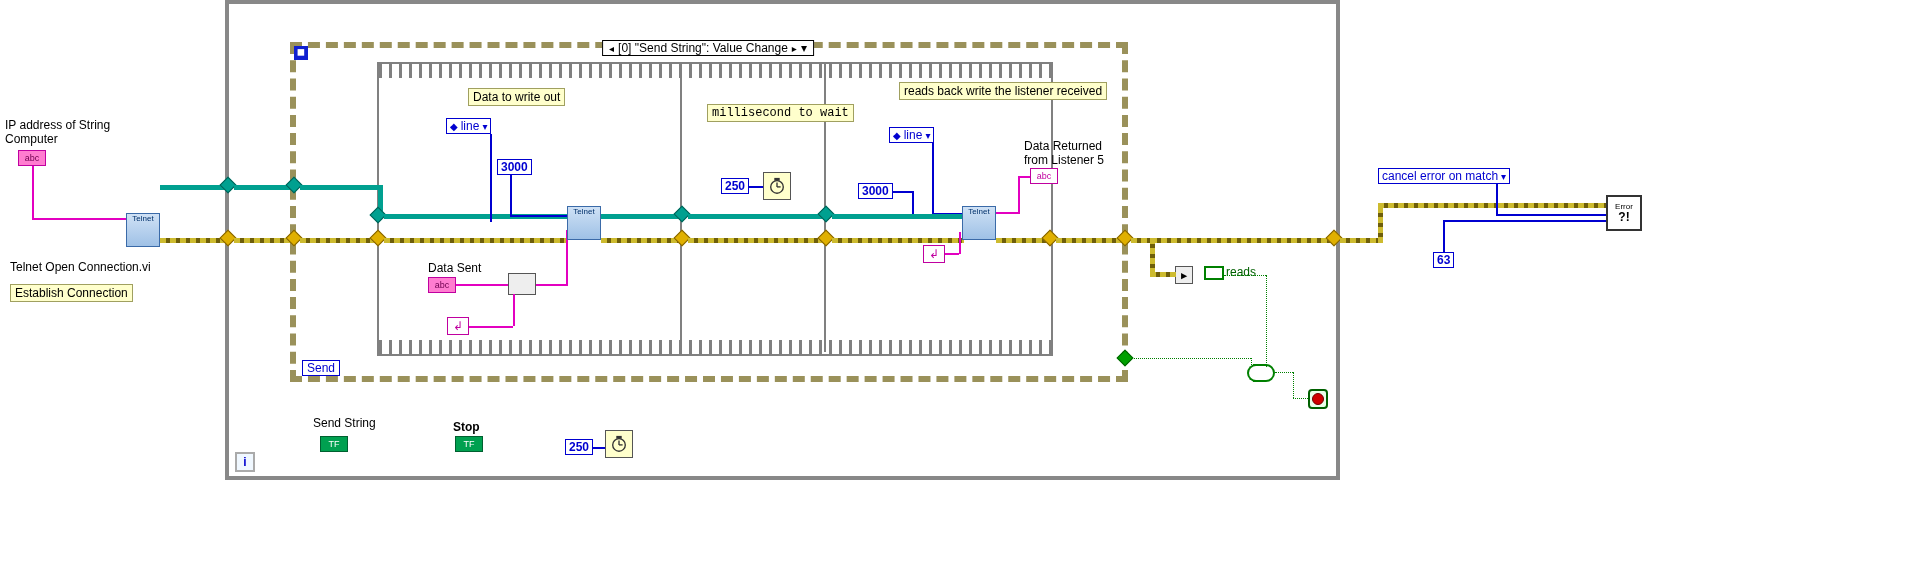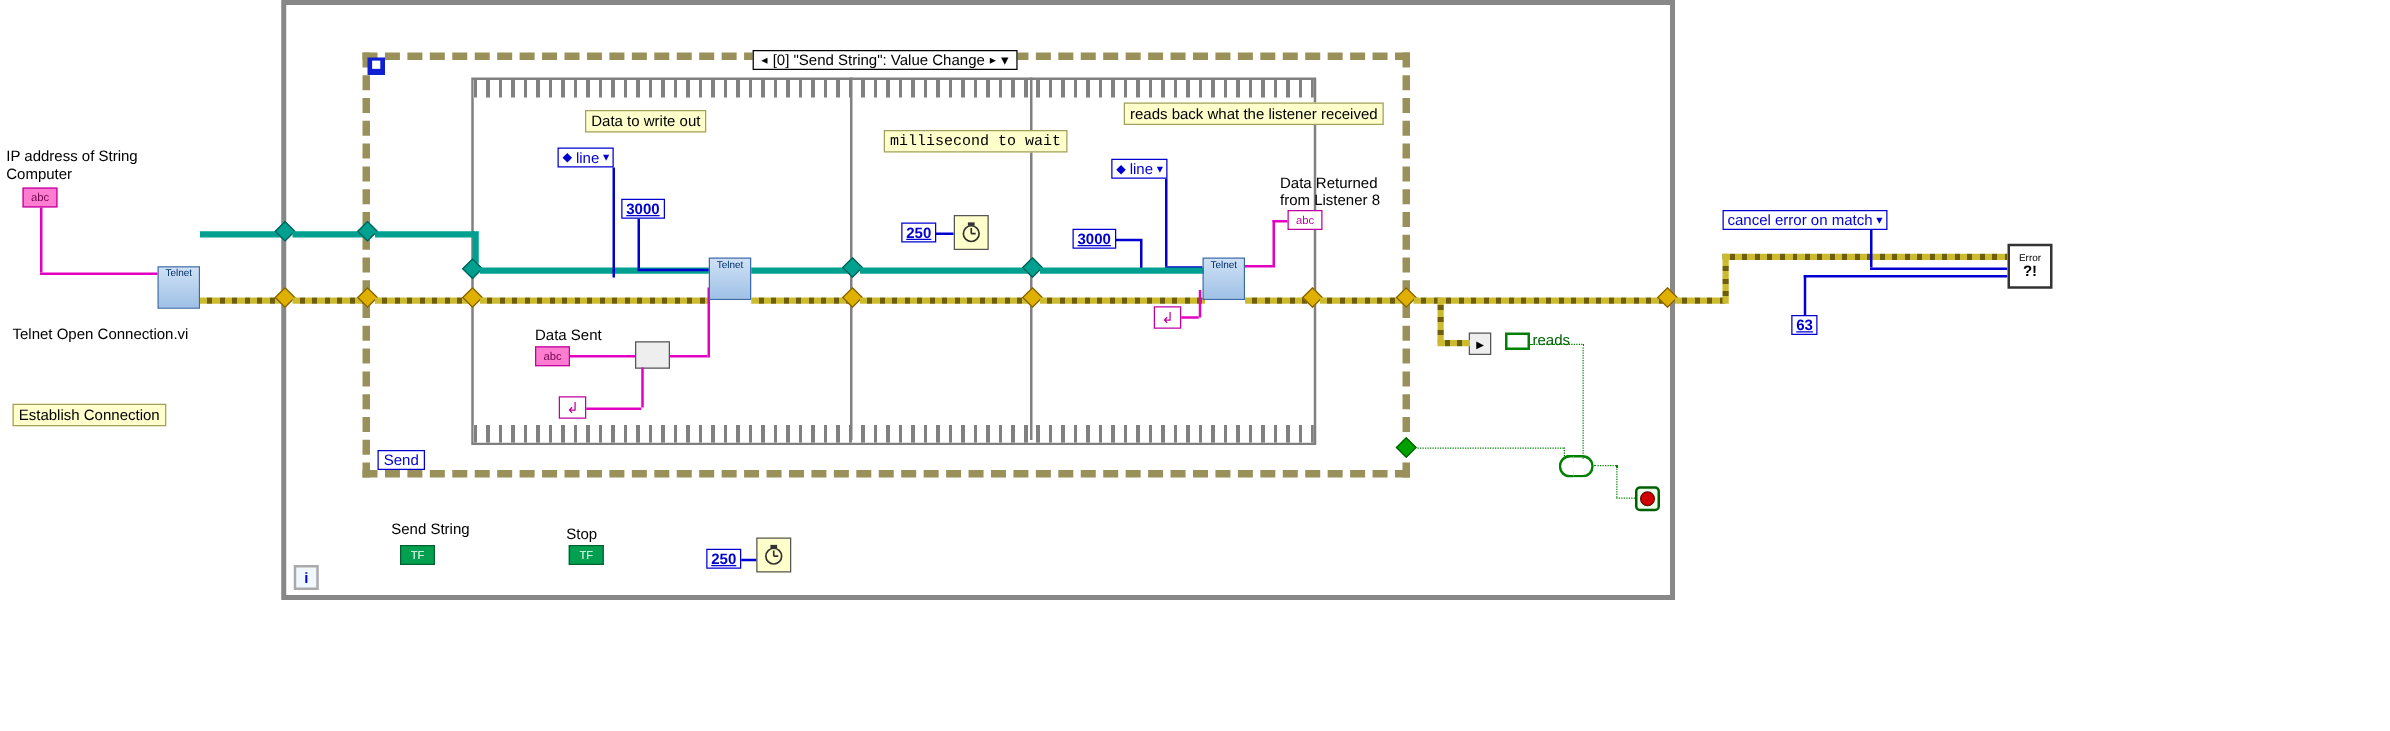--- a/index.html
+++ b/index.html
@@ -18,21 +18,21 @@
   .inner-lock{position:absolute;background:#1020d0;color:#fff;font-size:10px;line-height:12px;text-align:center;}
   
   .film{position:absolute;border:2px solid #808080;background:#fff;}
   .film::before,.film::after{content:"";position:absolute;left:0;right:0;height:14px;background:
       repeating-linear-gradient(90deg,#808080 0 3px,#fff 3px 10px,#808080 10px 13px,#fff 13px 20px);
   }
   .film::before{top:0}
   .film::after{bottom:0}
   .film-divider{position:absolute;top:0;bottom:0;width:2px;background:#808080;}
   
-  .const-num{display:inline-block;border:1.5px solid #0000d0;background:#fff;color:#0000d0;padding:0 3px;font-weight:600;text-decoration:underline;}
+  .const-num{display:inline-block;border:1.5px solid #0000d0;background:#fff;color:#0000d0;padding:0 3px;font-weight:600;}
   .ring{display:inline-flex;align-items:center;border:1.5px solid #0000d0;background:#fff;color:#0000d0;padding:0 3px;gap:3px;}
   .ring .caret{font-size:10px;color:#0000d0}
   .ring .left-diamond{color:#0000d0;font-size:10px}
   
   .ctrl-str{width:28px;height:16px;background:#ff7dd0;border:1.5px solid #c000a0;display:flex;align-items:center;justify-content:center;font-size:9px;color:#700050;}
   .ind-str{width:28px;height:16px;background:#fff;border:1.5px solid #c000a0;display:flex;align-items:center;justify-content:center;font-size:9px;color:#c000a0;}
   .ctrl-bool{width:28px;height:16px;background:#00a050;border:1.5px solid #006030;color:#fff;font-size:9px;display:flex;align-items:center;justify-content:center;}
   .ind-bool{width:20px;height:14px;border:2px solid #008000;display:flex;align-items:center;justify-content:center;color:#008000;font-size:10px;font-weight:bold;}
   .vi-icon{width:34px;height:34px;border:1.5px solid #3a6aa8;background:linear-gradient(#cfe1f5,#9fc1e6);font-size:8px;color:#00306a;text-align:center;overflow:hidden;}
   .timer-icon{width:28px;height:28px;border:1.5px solid #555;background:#ffffcc;display:flex;align-items:center;justify-content:center;}
@@ -82,29 +82,29 @@
   <span class="caret">▾</span>
 </div>
 <div class="type-label" style="left:302px;top:360px;">Send</div>
 
 <div class="film" style="left:377px;top:62px;width:672px;height:290px;"></div>
 <div class="film-divider" style="left:680px;top:62px;height:290px;"></div>
 <div class="film-divider" style="left:824px;top:62px;height:290px;"></div>
 
 <div class="box yellow-label" style="left:468px;top:88px;">Data to write out</div>
 <div class="box yellow-label" style="left:707px;top:104px;font-family:Liberation Mono, monospace;">millisecond to wait</div>
-<div class="box yellow-label" style="left:899px;top:82px;">reads back what the listener
+<div class="box yellow-label" style="left:899px;top:82px;">reads back write the listener
 received</div>
 
 <div class="box label" style="left:5px;top:118px;">IP address of String
 Computer</div>
 <div class="box ctrl-str" style="left:18px;top:150px;">abc</div>
 <div class="box vi-icon" style="left:126px;top:213px;">Telnet</div>
 <div class="box label" style="left:10px;top:260px;">Telnet Open Connection.vi</div>
-<div class="box yellow-label" style="left:10px;top:284px;margin-top:39px;">Establish Connection</div>
+<div class="box yellow-label" style="left:10px;top:284px;">Establish Connection</div>
 
 <div class="wire v c-pink" style="left:32px;top:166px;height:52px;"></div>
 <div class="wire h c-pink" style="left:32px;top:218px;width:94px;"></div>
 
 <div class="wire h c-teal thick" style="left:160px;top:185px;width:70px;"></div>
 <div class="box tunnel teal" style="left:222px;top:179px;"></div>
 <div class="wire h c-teal thick" style="left:234px;top:185px;width:60px;"></div>
 <div class="box tunnel teal" style="left:288px;top:179px;"></div>
 <div class="wire h c-teal thick" style="left:300px;top:185px;width:80px;"></div>
 <div class="wire v c-teal thick" style="left:378px;top:185px;height:26px;"></div>
@@ -178,21 +178,21 @@
 
 <div class="wire h c-teal thick" style="left:832px;top:214px;width:132px;"></div>
 <div class="wire h thick yellow-stripe" style="left:832px;top:238px;width:132px;"></div>
 <div class="box vi-icon" style="left:962px;top:206px;">Telnet</div>
 
 <div class="box feedback" style="left:923px;top:245px;">↲</div>
 <div class="wire h c-pink" style="left:945px;top:253px;width:14px;"></div>
 <div class="wire v c-pink" style="left:959px;top:232px;height:22px;"></div>
 
 <div class="box label" style="left:1024px;top:139px;">Data Returned
-from Listener 8</div>
+from Listener 5</div>
 <div class="box ind-str" style="left:1030px;top:168px;">abc</div>
 <div class="wire h c-pink" style="left:996px;top:212px;width:24px;"></div>
 <div class="wire v c-pink" style="left:1018px;top:176px;height:36px;"></div>
 <div class="wire h c-pink" style="left:1018px;top:176px;width:12px;"></div>
 
 <div class="wire h thick yellow-stripe" style="left:996px;top:238px;width:56px;"></div>
 <div class="box tunnel" style="left:1044px;top:232px;"></div>
 <div class="wire h thick yellow-stripe" style="left:1056px;top:238px;width:70px;"></div>
 <div class="box tunnel" style="left:1119px;top:232px;"></div>
 <div class="wire h thick yellow-stripe" style="left:1131px;top:238px;width:204px;"></div>
@@ -210,21 +210,21 @@
 <div class="wire h c-green" style="left:1224px;top:275px;width:42px;border-top:1px dotted #008000;background:none;"></div>
 <div class="wire v c-green" style="left:1266px;top:275px;height:92px;border-left:1px dotted #008000;background:none;width:0;"></div>
 
 <div class="box or-node" style="left:1253px;top:364px;"></div>
 <div class="wire h c-green" style="left:1275px;top:372px;width:18px;border-top:1px dotted #008000;background:none;"></div>
 <div class="wire v c-green" style="left:1293px;top:372px;height:26px;border-left:1px dotted #008000;background:none;width:0;"></div>
 <div class="wire h c-green" style="left:1293px;top:398px;width:15px;border-top:1px dotted #008000;background:none;"></div>
 
 <div class="box label" style="left:313px;top:416px;">Send String</div>
 <div class="box ctrl-bool" style="left:320px;top:436px;">TF</div>
-<div class="box label" style="left:453px;top:420px;">Stop</div>
+<div class="box label" style="left:453px;top:420px;font-weight:bold;">Stop</div>
 <div class="box ctrl-bool" style="left:455px;top:436px;">TF</div>
 <div class="box const-num" style="left:565px;top:439px;">250</div>
 <div class="box timer-icon" style="left:605px;top:430px;">
   <svg viewBox="0 0 20 20">
         <circle cx="10" cy="11" r="7" fill="none" stroke="#333" stroke-width="1.5"></circle>
         <rect x="7" y="1" width="6" height="3" fill="#333"></rect>
         <line x1="10" y1="11" x2="10" y2="6" stroke="#333" stroke-width="1.5"></line>
         <line x1="10" y1="11" x2="14" y2="11" stroke="#333" stroke-width="1.5"></line>
       </svg>
 </div>

